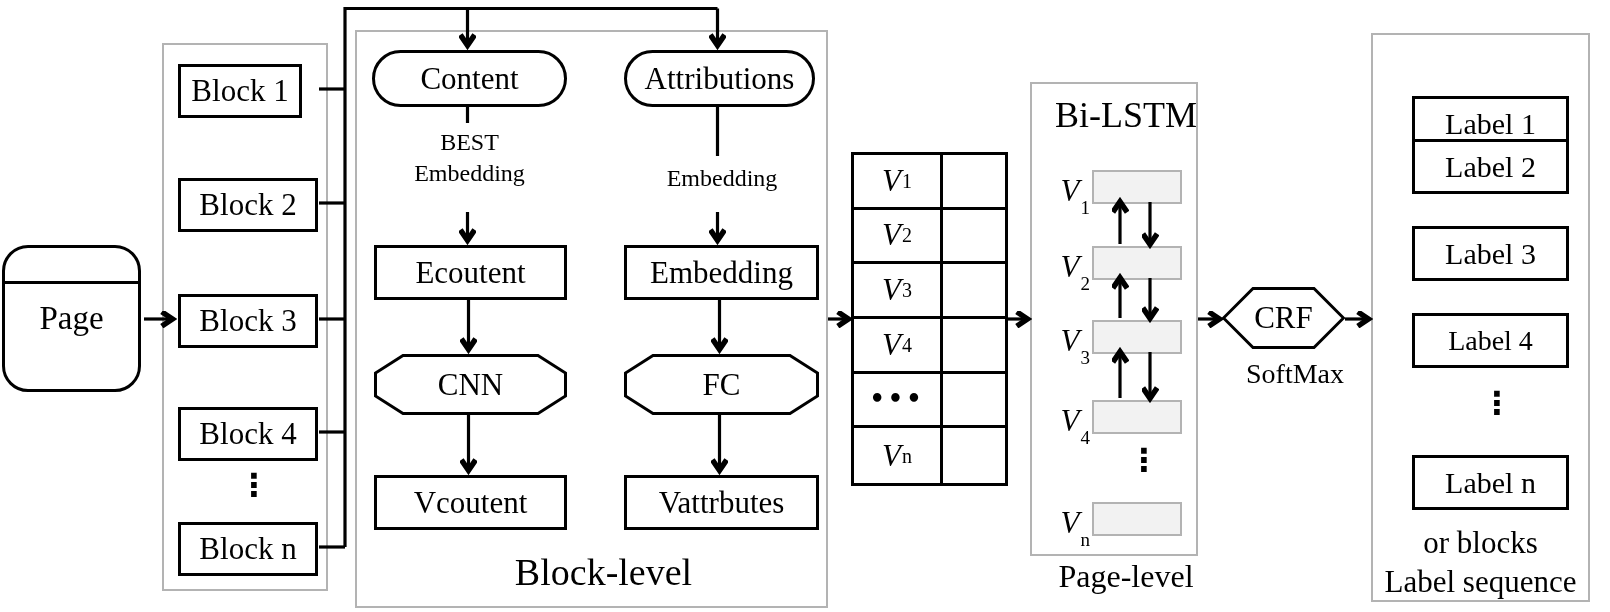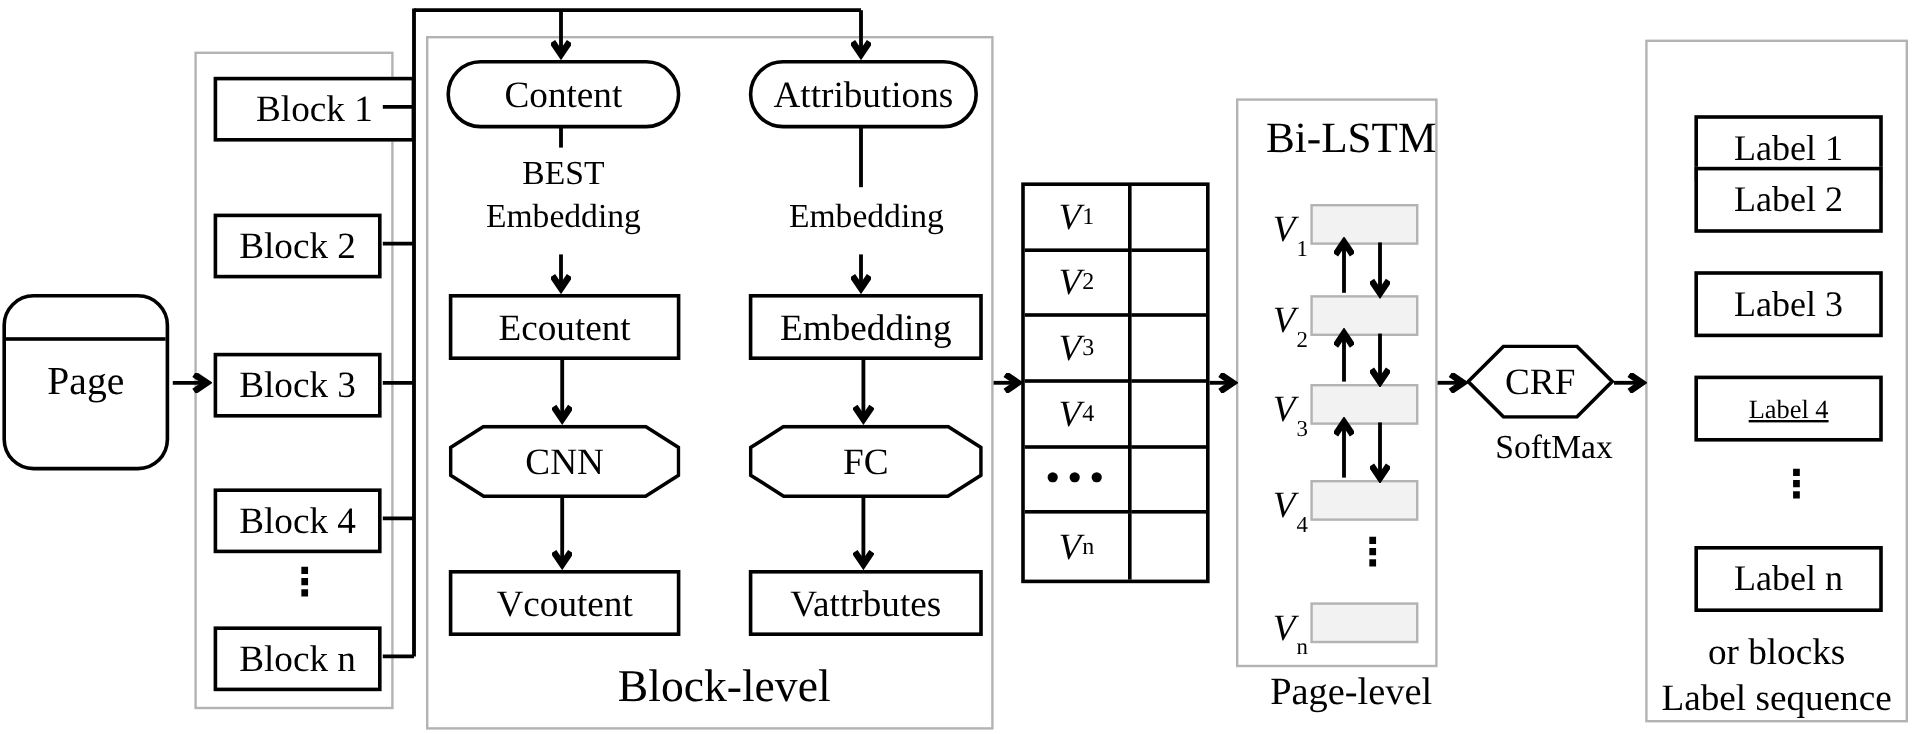--- a/index.html
+++ b/index.html
@@ -25,21 +25,21 @@
     display: flex;
     align-items: center;
     justify-content: center;
     font-size: 31px;
     white-space: nowrap;
   }
   .stadium { border-radius: 29px; }
   .note {
     position: absolute;
     text-align: center;
-    font-size: 28px;
+    font-size: 24px;
     line-height: 1.28;
     white-space: nowrap;
   }
   .shape {
     position: absolute;
   }
   .shape svg { position: absolute; left: 0; top: 0; }
   .shape polygon {
     fill: #fff;
     stroke: var(--stroke, #000);
@@ -131,21 +131,21 @@
 <body>
 
 <div class="canvas">
 
   <div class="box" style="left:2px; top:245px; width:139px; height:147px; border-radius:26px; font-size:33px;">
     <div class="page-divider"></div>
     <span>Page</span>
   </div>
 
   <div class="panel" style="left:162px; top:43px; width:166px; height:548px;">
-    <div class="box" style="left:14px; top:19px; width:168px; height:54px;">
+    <div class="box" style="left:14px; top:19px; width:124px; height:54px;">
       <span>Block 1</span>
     </div>
     <div class="box" style="left:14px; top:133px; width:140px; height:54px;">
       <span>Block 2</span>
     </div>
     <div class="box" style="left:14px; top:249px; width:140px; height:54px;">
       <span>Block 3</span>
     </div>
     <div class="box" style="left:14px; top:362px; width:140px; height:54px;">
       <span>Block 4</span>
@@ -273,21 +273,21 @@
   <div class="panel" style="left:1371px; top:33px; width:219px; height:569px;">
     <div class="box" style="left:39px; top:17px; width:157px; height:55px; font-size:30px;margin-top:44px;">
       <span>Label 1</span>
     </div>
     <div class="box" style="left:39px; top:104px; width:157px; height:55px; font-size:30px;">
       <span>Label 2</span>
     </div>
     <div class="box" style="left:39px; top:191px; width:157px; height:55px; font-size:30px;justify-content:center;">
       <span>Label 3</span>
     </div>
-    <div class="box" style="left:39px; top:278px; width:157px; height:55px; font-size:22px;text-decoration:underline;">
+    <div class="box" style="left:39px; top:278px; width:157px; height:55px; font-size:28px;">
       <span>Label 4</span>
     </div>
     <div class="vdots" style="left:108px; top:352px;">⋮</div>
     <div class="box" style="left:39px; top:420px; width:157px; height:55px; font-size:30px;">
       <span>Label n</span>
     </div>
     <div class="note" style="left:0; top:489px; width:100%; font-size:31px; line-height:1.25;">
       <div>or blocks</div>
       <div>Label sequence</div>
     </div>

